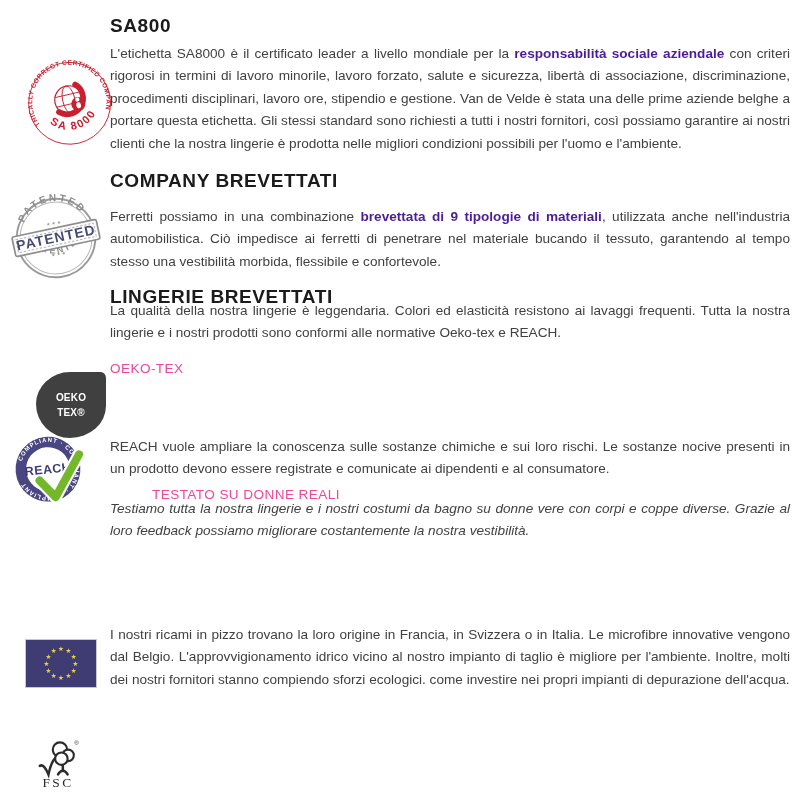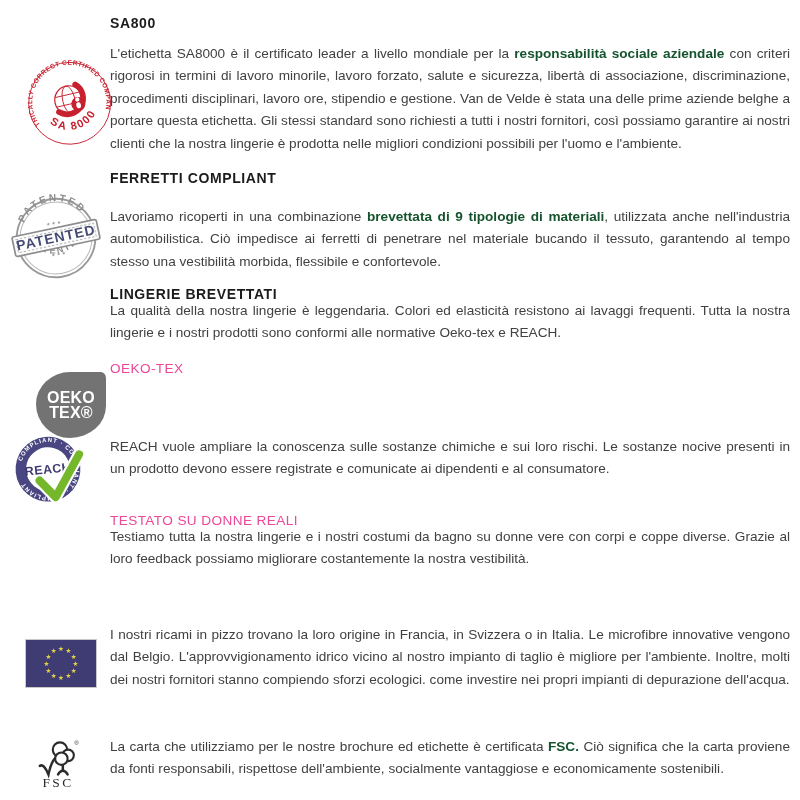--- a/index.html
+++ b/index.html
@@ -1,43 +1,43 @@
 <!DOCTYPE html>
 <html><head>
 <meta charset="utf-8">
 <style>
   html,body{margin:0;padding:0;background:#fff;}
   .page{position:relative;width:800px;height:800px;background:#ffffff;overflow:hidden;
         font-family:"Liberation Sans",sans-serif;}
   
   .col{position:absolute;left:110px;width:680px;margin:0;}
   .body{font-size:13.6px;line-height:22.4px;color:#414141;text-align:justify;}
-  .body b{color:#14532d;font-weight:700;}
+  .body b{color:#4c1d95;font-weight:700;}
   .body.noj{text-align:left;}
-  .title{position:absolute;left:110px;margin:0;font-size:14px;font-weight:700;
+  .title{position:absolute;left:110px;margin:0;font-size:19px;font-weight:700;
          color:#1b1b1b;letter-spacing:0.6px;}
   .sublabel{position:absolute;left:110px;margin:0;font-size:13.6px;font-weight:400;
             color:#ec4899;letter-spacing:0.4px;}
   
   .badge{position:absolute;}
   .rot-13{transform:rotate(-13deg);}
   .rot-6{transform:rotate(-6deg);}
   svg text{font-family:"Liberation Sans",sans-serif;}
   .sa-arc{font-size:7.5px;font-weight:700;letter-spacing:0.5px;fill:#c8202f;text-anchor:middle;}
   .sa-bottom{font-size:12.5px;font-weight:700;letter-spacing:2px;fill:#c8202f;text-anchor:middle;}
   .pat-arc{font-size:10.5px;font-weight:700;letter-spacing:2.4px;fill:#8d8d8d;text-anchor:middle;}
   .pat-arc2{font-size:9.5px;font-weight:700;letter-spacing:2px;fill:#8d8d8d;text-anchor:middle;}
   .pat-banner{font-size:14.5px;font-weight:700;letter-spacing:1px;fill:#454a72;text-anchor:middle;}
   .pat-stars{font-size:4.8px;fill:#9a9a9a;text-anchor:middle;}
   .reach-arc{font-size:6.3px;font-weight:700;letter-spacing:1px;fill:#ffffff;text-anchor:middle;}
   .reach-center{font-size:13px;font-weight:700;letter-spacing:0.5px;fill:#3f3c73;text-anchor:middle;}
   .oeko-badge{position:absolute;left:36px;top:372px;width:70px;height:66px;
-      background:#737373;border-radius:52% 8% 55% 52% / 52% 10% 52% 55%;
+      background:#404040;border-radius:52% 8% 55% 52% / 52% 10% 52% 55%;
       display:flex;flex-direction:column;align-items:center;justify-content:center;
-      color:#ffffff;font-weight:700;font-size:16px;line-height:15px;letter-spacing:0.2px;}
+      color:#ffffff;font-weight:700;font-size:10px;line-height:15px;letter-spacing:0.2px;}
   .eu-star{font-size:6.5px;fill:#e5d149;text-anchor:middle;}
   .fsc-text{font-family:"Liberation Serif",serif;font-size:14px;letter-spacing:2.5px;
             fill:#2b2b2b;text-anchor:middle;}
   .fsc-reg{font-size:6.5px;fill:#2b2b2b;}
 </style>
 </head>
 <body>
 
 <div class="page">
 
@@ -82,23 +82,23 @@
         <text class="pat-stars" x="52" y="32">★ ★ ★</text>
         <text class="pat-stars" x="52" y="64.5">★ ★ ★</text>
         <g transform="rotate(-3 52 46)">
           <rect x="7" y="35.5" width="90" height="21" rx="2" fill="#fdfdfd" stroke="#8d8d8d" stroke-width="1.8"></rect>
           <rect x="10.5" y="39" width="83" height="14" fill="none" stroke="#b3b3b3" stroke-width="1" stroke-dasharray="2.5 1.8"></rect>
           <text class="pat-banner" x="52" y="50.5">PATENTED</text>
         </g>
       </g>
     </svg>
   </div>
-  <h2 class="title" style="top:170px;">FERRETTI COMPLIANT</h2>
+  <h2 class="title" style="top:170px;">COMPANY BREVETTATI</h2>
   <p class="col body" style="top:206px;">
-    <span>Lavoriamo ricoperti in una combinazione </span><b>brevettata di 9 tipologie di materiali</b><span>, utilizzata anche nell'industria automobilistica. Ciò impedisce ai ferretti di penetrare nel materiale bucando il tessuto, garantendo al tempo stesso una vestibilità morbida, flessibile e confortevole.</span>
+    <span>Ferretti possiamo in una combinazione </span><b>brevettata di 9 tipologie di materiali</b><span>, utilizzata anche nell'industria automobilistica. Ciò impedisce ai ferretti di penetrare nel materiale bucando il tessuto, garantendo al tempo stesso una vestibilità morbida, flessibile e confortevole.</span>
   </p>
 
   <h2 class="title" style="top:286px;">LINGERIE BREVETTATI</h2>
   <p class="col body" style="top:300px;">La qualità della nostra lingerie è leggendaria. Colori ed elasticità resistono ai lavaggi frequenti. Tutta la nostra lingerie e i nostri prodotti sono conformi alle normative Oeko-tex e REACH.</p>
 
   <div class="oeko-badge">
     <span>OEKO</span>
     <span>TEX®</span>
   </div>
   <p class="sublabel" style="top:361px;">OEKO-TEX</p>
@@ -111,22 +111,22 @@
       <circle cx="44" cy="38" r="34" fill="#494681"></circle>
       <text class="reach-arc"><textPath href="#reachArc" startOffset="50%">COMPLIANT · COMPLIANT · COMPLIANT</textPath></text>
       <circle cx="44" cy="38" r="23" fill="#ffffff"></circle>
       <text class="reach-center" x="44" y="42.5">REACH</text>
       <path d="M34 49 L49 68 L78 26" stroke="#ffffff" stroke-width="13" fill="none" stroke-linecap="round" stroke-linejoin="round"></path>
       <path d="M34 49 L49 68 L78 26" stroke="#74b72b" stroke-width="8.5" fill="none" stroke-linecap="round" stroke-linejoin="round"></path>
     </svg>
   </div>
   <p class="col body" style="top:436px;">REACH vuole ampliare la conoscenza sulle sostanze chimiche e sui loro rischi. Le sostanze nocive presenti in un prodotto devono essere registrate e comunicate ai dipendenti e al consumatore.</p>
 
-  <p class="sublabel" style="top:513px;">TESTATO SU DONNE REALI</p>
-  <p class="col body" style="top:526px;">Testiamo tutta la nostra lingerie e i nostri costumi da bagno su donne vere con corpi e coppe diverse. Grazie al loro feedback possiamo migliorare costantemente la nostra vestibilità.</p>
+  <p class="sublabel" style="top:487px;margin-left:42px;">TESTATO SU DONNE REALI</p>
+  <p class="col body" style="top:498px;font-style:italic;">Testiamo tutta la nostra lingerie e i nostri costumi da bagno su donne vere con corpi e coppe diverse. Grazie al loro feedback possiamo migliorare costantemente la nostra vestibilità.</p>
 
   <div class="badge" style="left:25px;top:639px;width:72px;height:49px;">
     <svg viewBox="0 0 72 49" width="72" height="49">
       <rect x="0.5" y="0.5" width="71" height="48" fill="#3e3c72" stroke="#c9c9c9" stroke-width="1"></rect>
       <text class="eu-star" x="36" y="12.3">★</text>
       <text class="eu-star" x="43.3" y="14.2">★</text>
       <text class="eu-star" x="48.6" y="19.6">★</text>
       <text class="eu-star" x="50.5" y="26.8">★</text>
       <text class="eu-star" x="48.6" y="34.1">★</text>
       <text class="eu-star" x="43.3" y="39.4">★</text>
@@ -146,17 +146,14 @@
 
       <path d="M4 32 C 7 30 10 34 13 41 C 15 31 17 27 20 24" stroke="#2b2b2b" stroke-width="2.6" fill="none" stroke-linecap="round"></path>
       <circle cx="25" cy="15" r="7.5" fill="#ffffff" stroke="#2b2b2b" stroke-width="2.2"></circle>
       <circle cx="33.5" cy="21" r="6" fill="#ffffff" stroke="#2b2b2b" stroke-width="2.2"></circle>
       <circle cx="26.5" cy="24.5" r="6.5" fill="#ffffff" stroke="#2b2b2b" stroke-width="2.2"></circle>
       <path d="M28 30 L28 37" stroke="#2b2b2b" stroke-width="2.6" fill="none"></path>
       <path d="M23 41 C 24.5 38 26.5 37 28 37 C 29.5 37 31.5 38 33 41" stroke="#2b2b2b" stroke-width="2.6" fill="none" stroke-linecap="round"></path>
       <text class="fsc-text" x="23" y="54">FSC</text>
     </svg>
   </div>
-  <p class="col body" style="top:736px;">
-    <span>La carta che utilizziamo per le nostre brochure ed etichette è certificata </span><b>FSC.</b><span> Ciò significa che la carta proviene da fonti responsabili, rispettose dell'ambiente, socialmente vantaggiose e economicamente sostenibili.</span>
-  </p>
 
 </div>
 
 </body></html>

